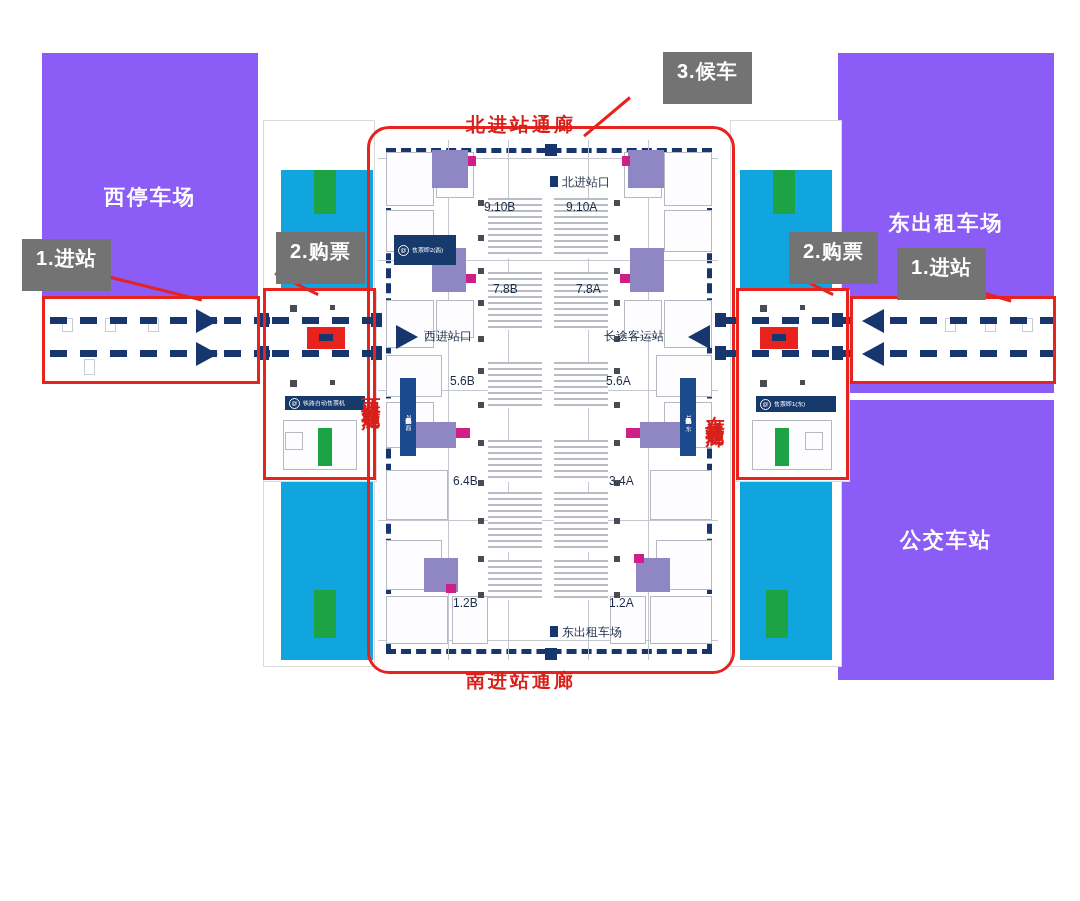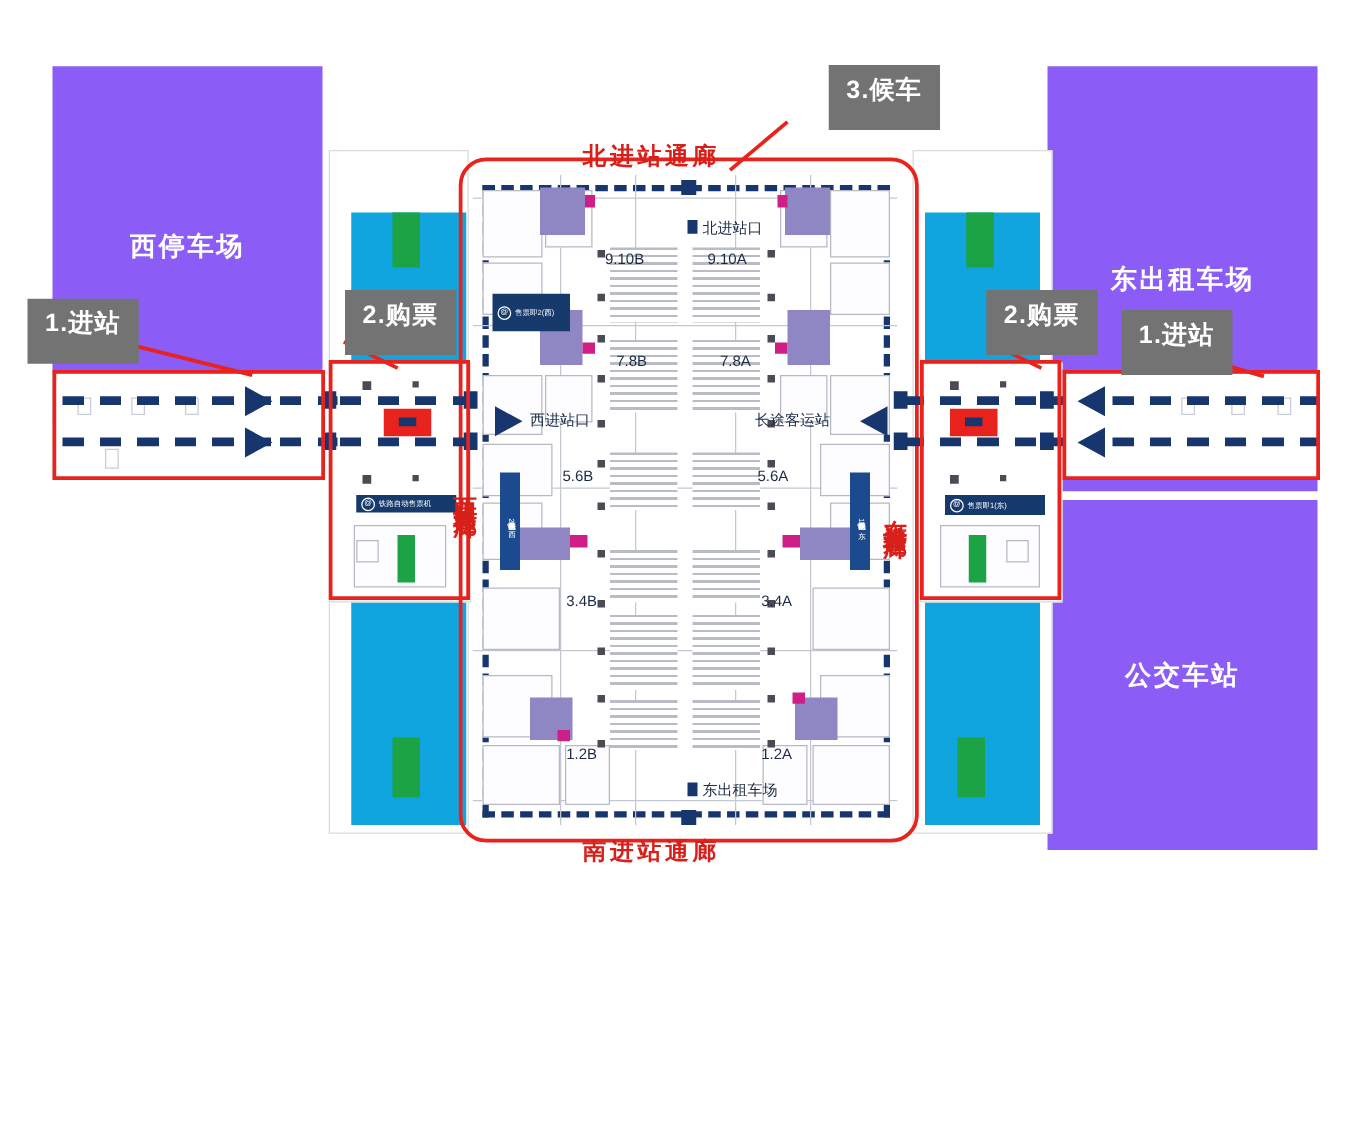--- a/index.html
+++ b/index.html
@@ -480,21 +480,21 @@
 
   <div class="fp-label big" style="left:493px; top:282px;">7.8B</div>
   <div class="fp-label big" style="left:576px; top:282px;">7.8A</div>
 
   <div class="fp-label big" style="left:424px; top:328px;">西进站口</div>
   <div class="fp-label big" style="left:604px; top:328px;">长途客运站</div>
 
   <div class="fp-label big" style="left:450px; top:374px;">5.6B</div>
   <div class="fp-label big" style="left:606px; top:374px;">5.6A</div>
 
-  <div class="fp-label big" style="left:453px; top:474px;">3.4B</div>
+  <div class="fp-label big" style="left:453px; top:474px;">6.4B</div>
   <div class="fp-label big" style="left:609px; top:474px;">3.4A</div>
 
   <div class="fp-label big" style="left:453px; top:596px;">1.2B</div>
   <div class="fp-label big" style="left:609px; top:596px;">1.2A</div>
 
   <div class="sq-marker" style="left:550px; top:626px;"></div>
   <div class="fp-label big" style="left:562px; top:624px;">东出租车场</div>
 
   <div class="dashrow" style="left:50px; top:317px; width:170px;"></div>
   <div class="arrow right" style="left:196px; top:309px;"></div>

